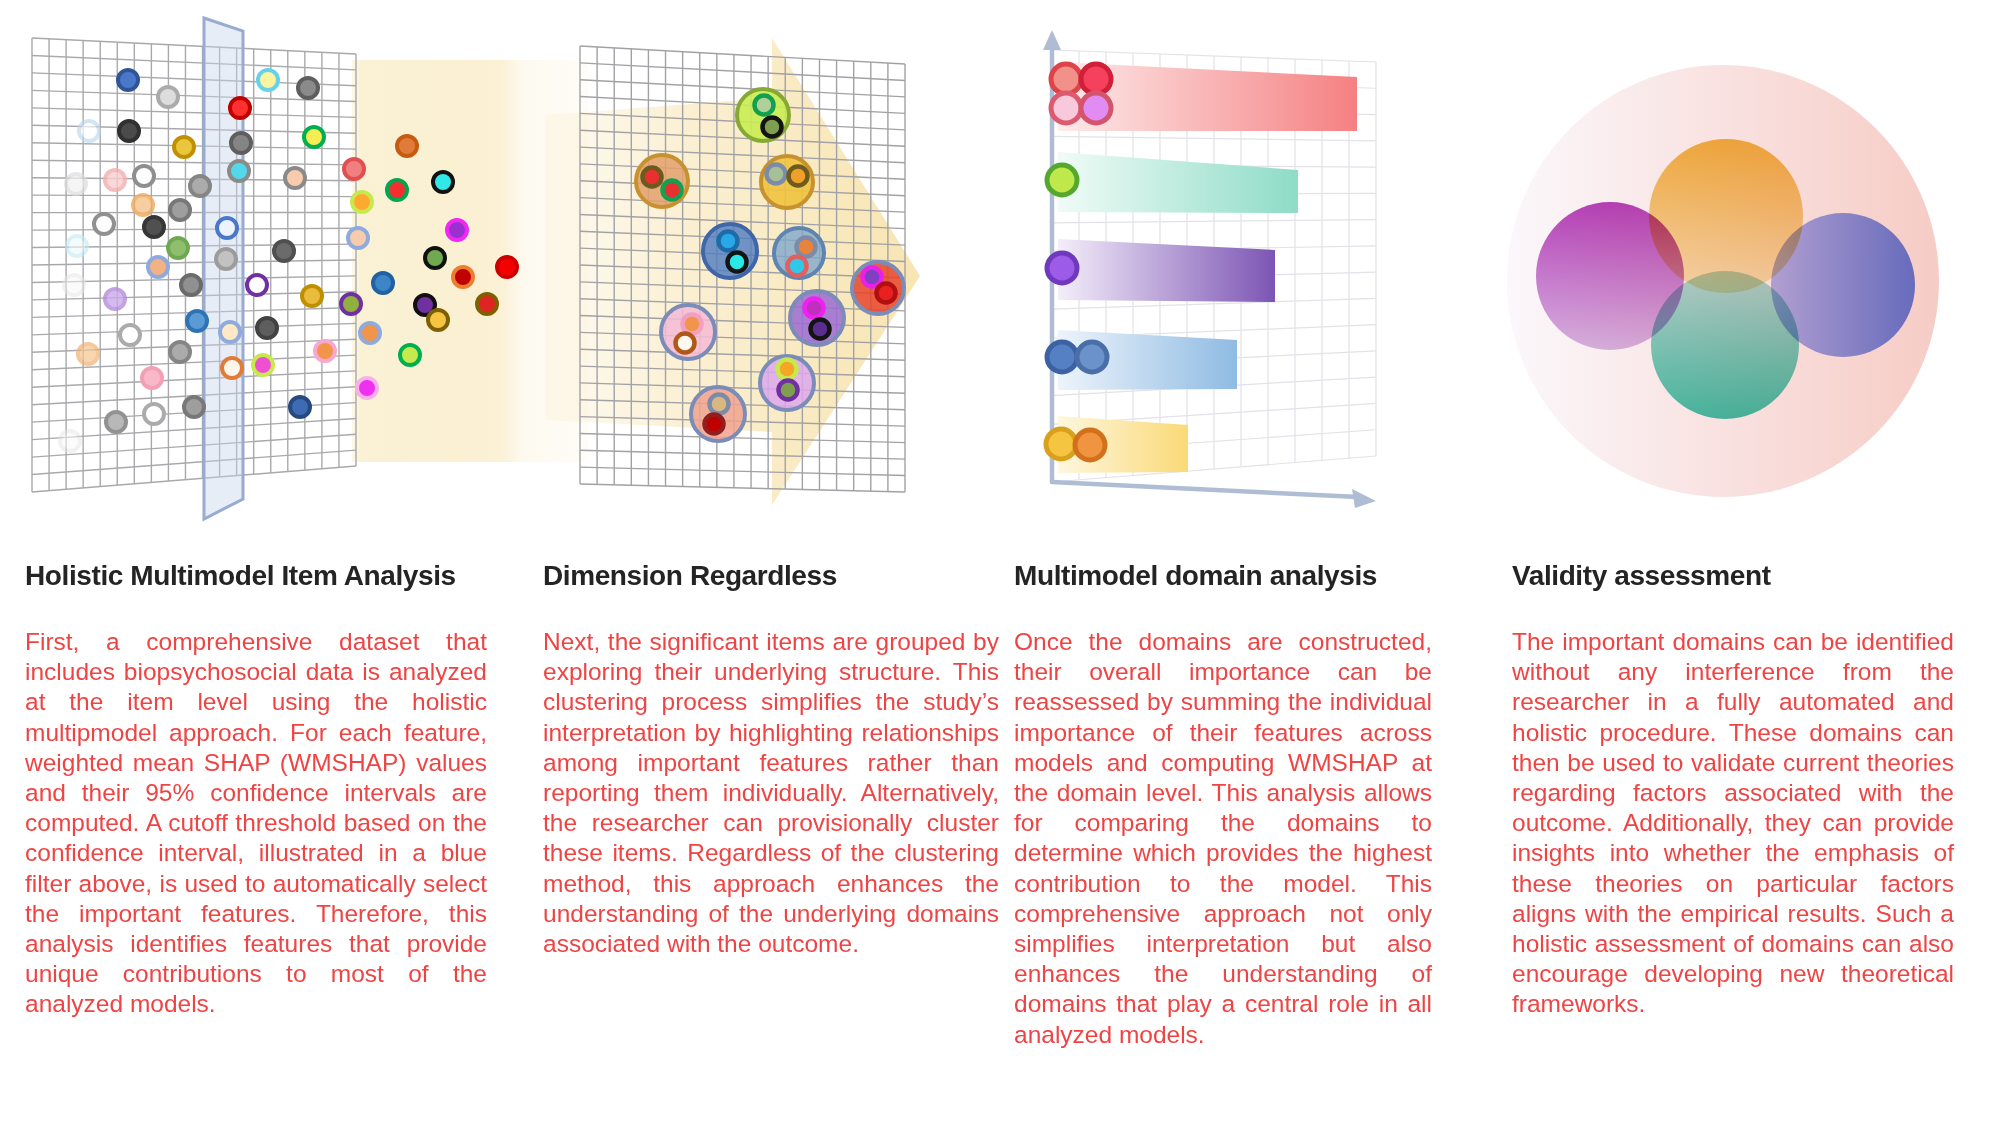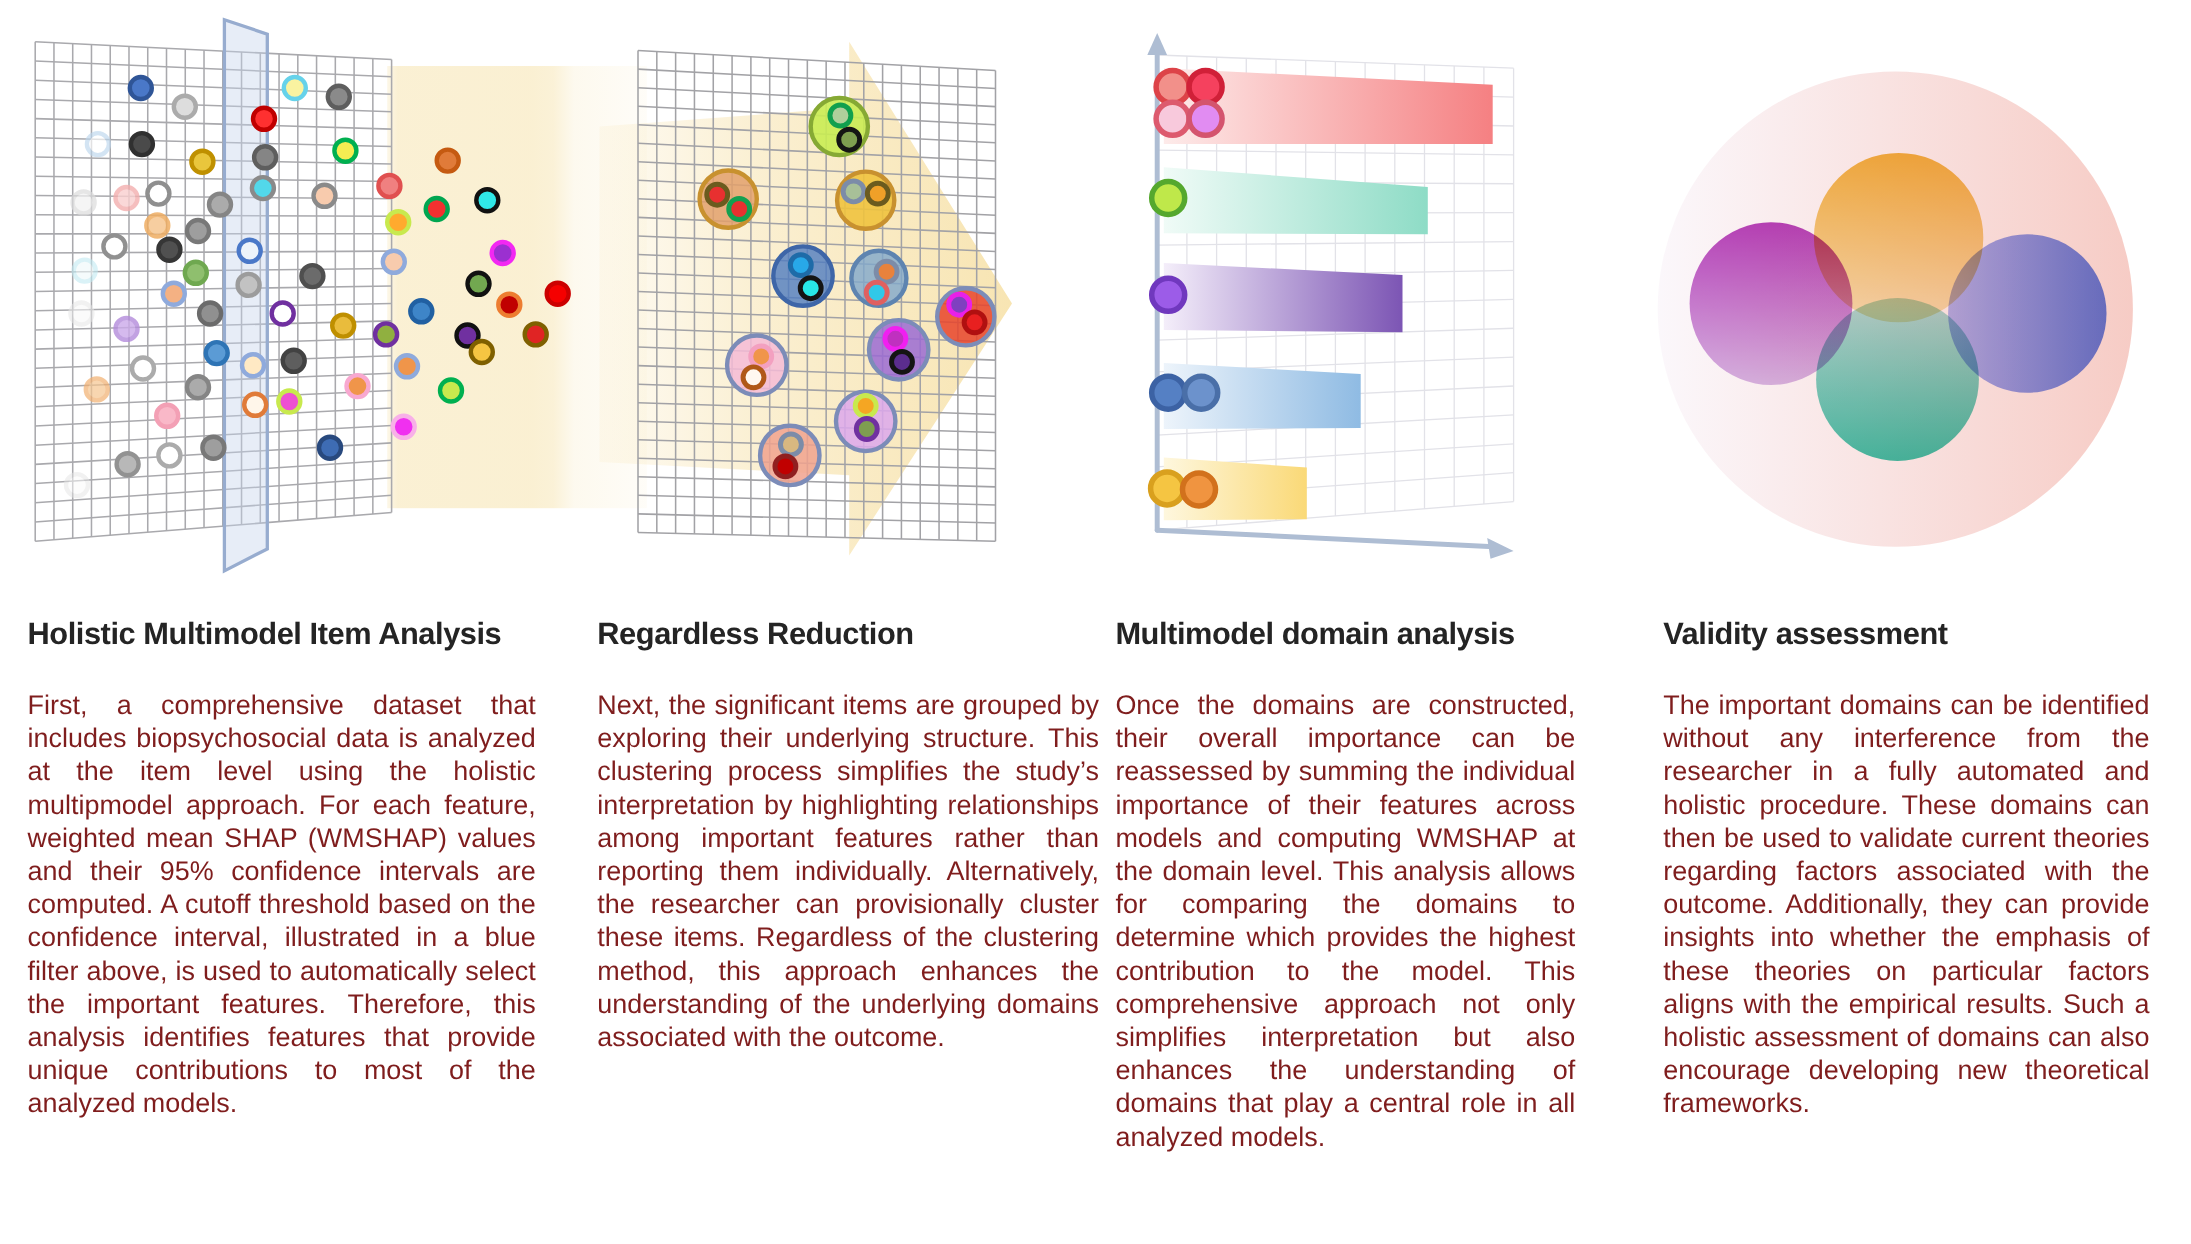--- a/index.html
+++ b/index.html
@@ -5,21 +5,21 @@
   html,body{margin:0;padding:0;background:#ffffff;}
   body{width:1992px;height:1131px;font-family:"Liberation Sans",sans-serif;overflow:hidden;}
   .canvas{position:relative;width:1992px;height:1001px;background:#fff;}
   #gfx{position:absolute;left:0;top:0;}
   .col{position:absolute;top:558px;}
   .c1{left:25px;width:462px;}
   .c2{left:543px;width:456px;}
   .c3{left:1014px;width:418px;}
   .c4{left:1512px;width:442px;}
   .col h2{margin:0;font-size:28px;line-height:36px;font-weight:700;color:#242424;letter-spacing:-0.4px;white-space:nowrap;}
-  .col p{margin:33px 0 0 0;font-size:24.5px;line-height:30.2px;color:#7f1d1d;text-align:justify;}
+  .col p{margin:33px 0 0 0;font-size:24.5px;line-height:30.2px;color:#ef4444;text-align:justify;}
 </style>
 </head>
 <body>
 
 <main class="canvas">
   <svg id="gfx" width="1992" height="545" viewBox="0 0 1992 545">
       <defs>
         <linearGradient id="lg1" gradientUnits="userSpaceOnUse" x1="352" y1="0" x2="588" y2="0">
           <stop offset="0" stop-color="#FAEFD0" stop-opacity="0.5"></stop>
           <stop offset="0.04" stop-color="#FAEFD0" stop-opacity="0.92"></stop>
@@ -345,21 +345,21 @@
         <circle cx="1843" cy="285" r="72" fill="url(#lg12)" fill-opacity="0.92" style="mix-blend-mode: multiply;"></circle>
       </g>
     </svg>
 
   <section class="col c1">
     <h2>Holistic Multimodel Item Analysis</h2>
     <p>First, a comprehensive dataset that includes biopsychosocial data is analyzed at the item level using the holistic multipmodel approach. For each feature, weighted mean SHAP (WMSHAP) values and their 95% confidence intervals are computed. A cutoff threshold based on the confidence interval, illustrated in a blue filter above, is used to automatically select the important features. Therefore, this analysis identifies features that provide unique contributions to most of the analyzed models.</p>
   </section>
 
   <section class="col c2">
-    <h2>Regardless Reduction</h2>
+    <h2>Dimension Regardless</h2>
     <p>Next, the significant items are grouped by exploring their underlying structure. This clustering process simplifies the study’s interpretation by highlighting relationships among important features rather than reporting them individually. Alternatively, the researcher can provisionally cluster these items. Regardless of the clustering method, this approach enhances the understanding of the underlying domains associated with the outcome.</p>
   </section>
 
   <section class="col c3">
     <h2>Multimodel domain analysis</h2>
     <p>Once the domains are constructed, their overall importance can be reassessed by summing the individual importance of their features across models and computing WMSHAP at the domain level. This analysis allows for comparing the domains to determine which provides the highest contribution to the model. This comprehensive approach not only simplifies interpretation but also enhances the understanding of domains that play a central role in all analyzed models.</p>
   </section>
 
   <section class="col c4">
     <h2>Validity assessment</h2>

